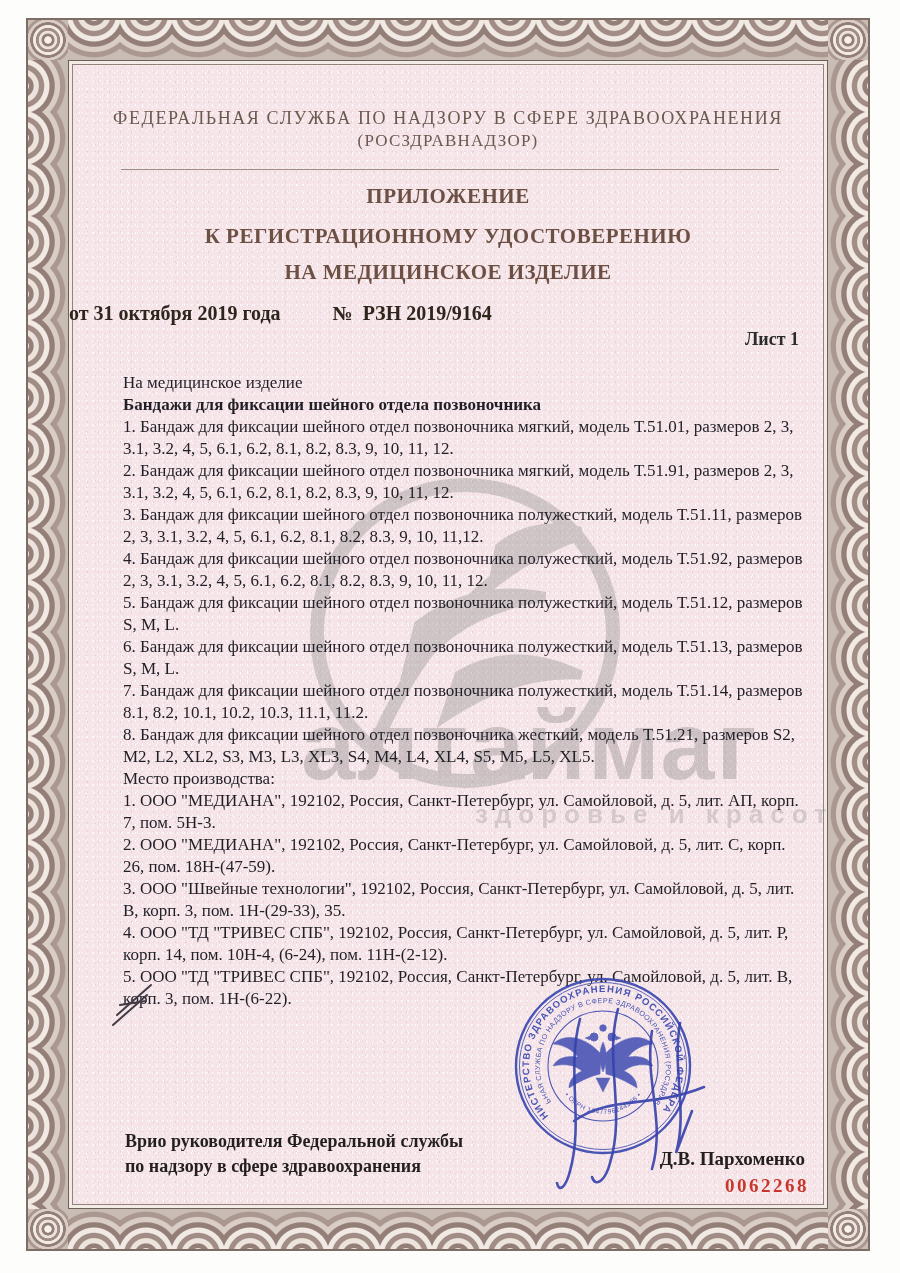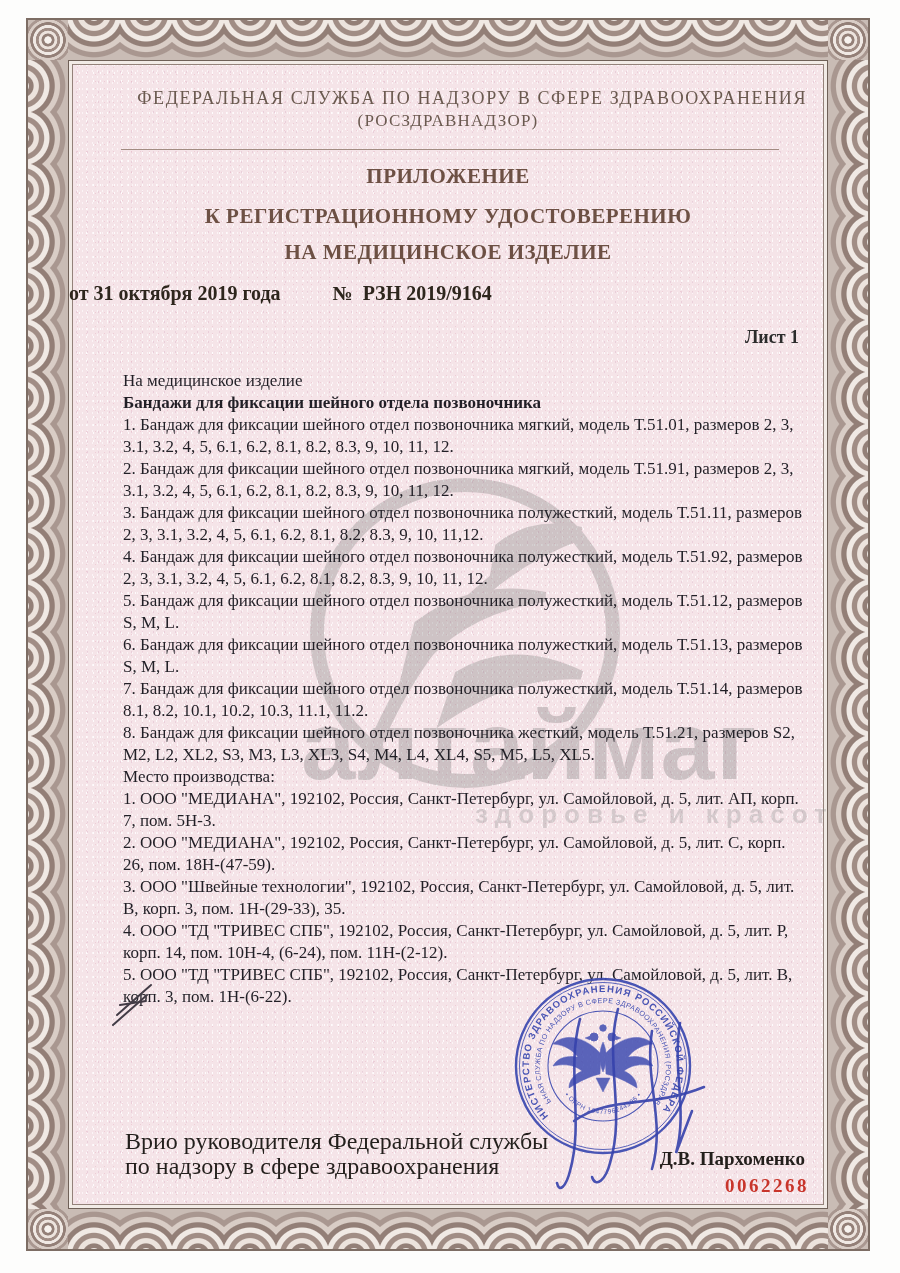--- a/index.html
+++ b/index.html
@@ -28,39 +28,39 @@
     box-shadow:inset 0 0 0 3px rgba(247,240,236,.95), inset 0 0 0 4px #94827a;
     background-color:#f5e4e8;
     background-image:
       radial-gradient(rgba(255,255,255,.85) 17%, transparent 18%),
       radial-gradient(rgba(232,185,198,.55) 13%, transparent 14%),
       radial-gradient(rgba(215,172,194,.38) 11%, transparent 12%),
       radial-gradient(rgba(255,255,255,.6) 15%, transparent 16%);
     background-size:7px 8px, 9px 7px, 11px 10px, 5px 6px;
     background-position:0 0, 4px 3px, 2px 6px, 1px 1px;}
   
-  .agency{margin:26px 20px 0;text-align:right;font-size:18px;letter-spacing:1.6px;color:#6a594f;line-height:22px;}
+  .agency{margin:46px 20px 0;text-align:center;font-size:18px;letter-spacing:1.6px;color:#6a594f;line-height:22px;}
   .agency2{margin:1px 20px 0;text-align:center;font-size:17px;letter-spacing:1.2px;color:#6a594f;line-height:22px;}
   .rule{border:0;border-top:1px solid #a28c82;margin:17px 48px 0 52px;}
   .title{margin:8px 10px 0;text-align:center;font-weight:bold;color:#6d5044;font-size:21px;line-height:36px;letter-spacing:.5px;}
   .reg-line{margin:12px 0 0;text-align:left;font-weight:bold;color:#2e261d;font-size:20px;}
   .reg-line span{white-space:pre;}
   .reg-line .gap{display:inline-block;width:52px;}
-  .sheet-no{margin:22px 28px 0 0;text-align:right;font-weight:bold;color:#2b2b2b;font-size:18px;}
+  .sheet-no{margin:4px 28px 0 0;text-align:right;font-weight:bold;color:#2b2b2b;font-size:18px;}
   .body{position:relative;z-index:1;margin:22px 20px 0 54px;color:#211f26;font-size:17px;line-height:22px;}
   .body p{margin:0;}
   .bold{font-weight:bold;}
   
   .watermark{position:absolute;left:114px;top:400px;z-index:0;opacity:.30;}
   
   .stamp{position:absolute;left:434px;top:905px;z-index:2;opacity:.92;}
   .signature{position:absolute;left:483px;top:938px;z-index:3;opacity:.9;}
   .handmark{position:absolute;left:38px;top:918px;z-index:2;}
   
-  .signer{position:absolute;left:56px;top:1068px;z-index:1;font-weight:normal;color:#231f1c;font-size:24px;line-height:25px;}
+  .signer{position:absolute;left:56px;top:1068px;z-index:1;font-weight:bold;color:#231f1c;font-size:18px;line-height:25px;}
   .signer p{margin:0;}
   .signer-name{position:absolute;right:22px;top:1087px;z-index:4;font-weight:bold;color:#231f1c;font-size:19px;}
   .serial{position:absolute;right:18px;top:1114px;z-index:4;font-weight:bold;color:#c8352b;font-size:19px;letter-spacing:2.5px;}
 </style>
 </head>
 <body>
 
 <div class="canvas">
   <div class="frame">
     <div class="band band-top"></div>

